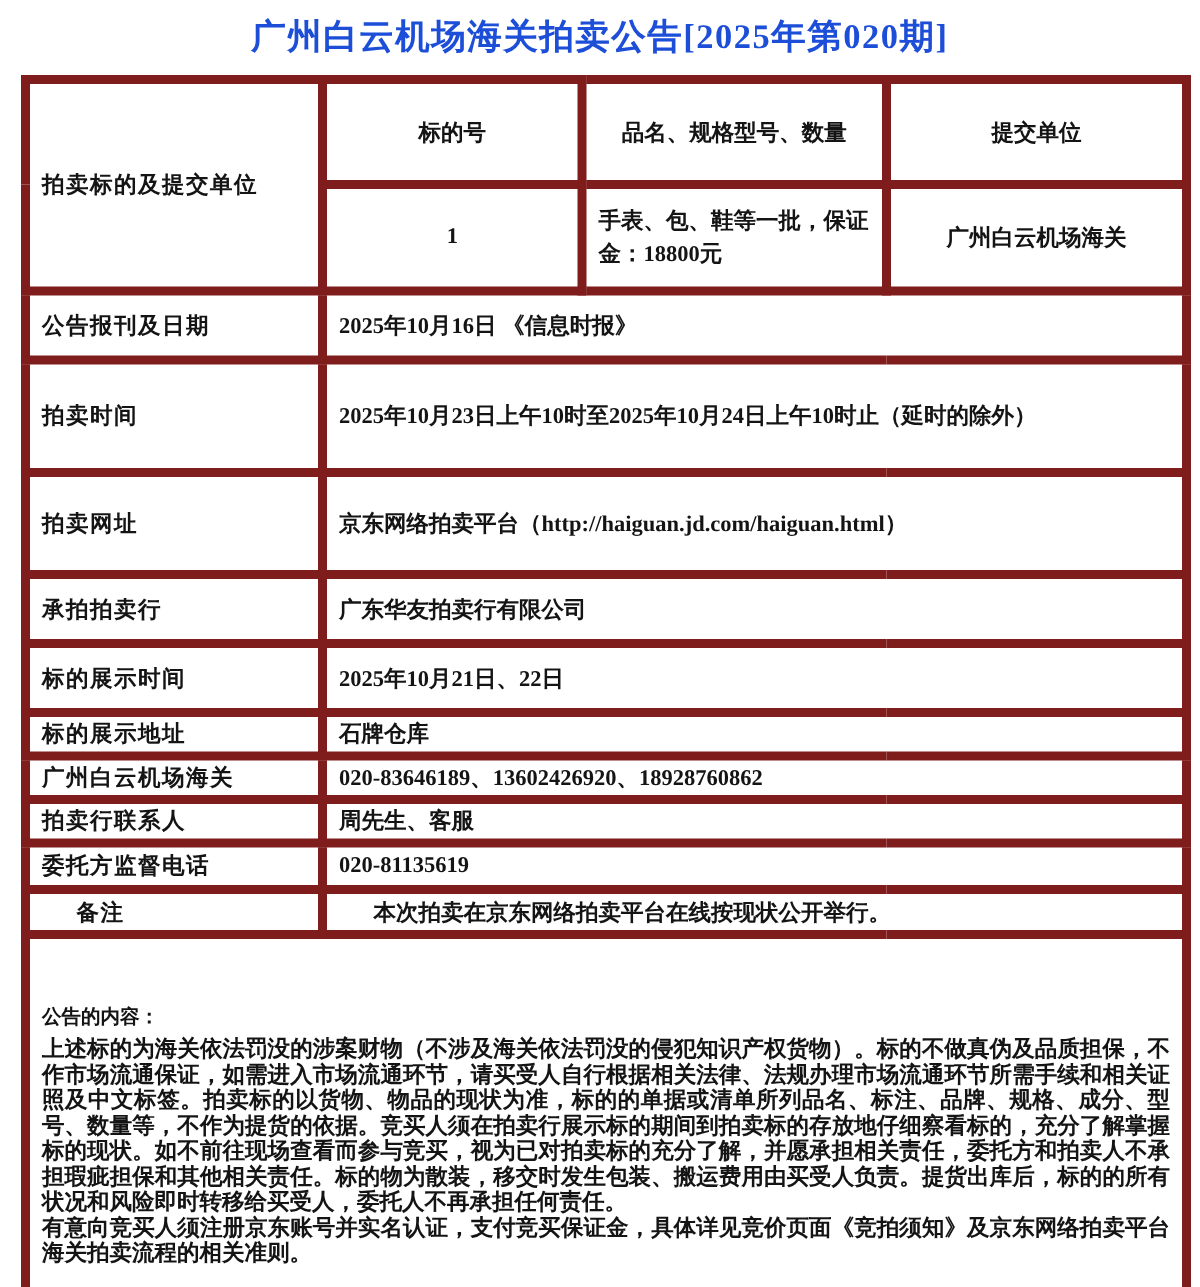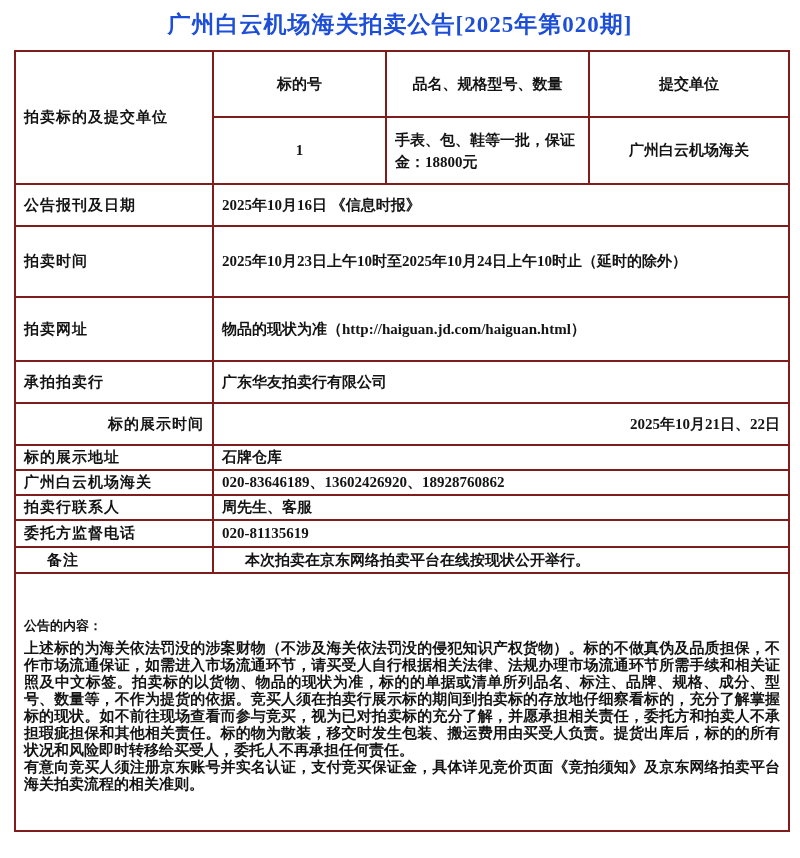--- a/index.html
+++ b/index.html
@@ -18,21 +18,21 @@
     color:#1d4ed8;
   }
   table.doc{
     border-collapse:collapse;
     table-layout:fixed;
     margin-left:14px;
     width:774px;
     background:#ffffff;
   }
   table.doc td{
-    border:2px solid #7f1d1d;
+    border:6px solid #7f1d1d;
     font-size:15px;
     font-weight:bold;
     padding:2px 8px;
     vertical-align:middle;
     overflow:hidden;
     color:#141414;
   }
   td.lbl{
     font-size:14px;
     letter-spacing:1px;
@@ -40,21 +40,21 @@
   }
   td.ctr{text-align:center;}
   td.num{font-size:16px;}
   
   tr.h-hdr  td{height:60px;}
   tr.h-lot  td{height:61px;}
   tr.h-date td{height:36px;}
   tr.h-time td{height:65px;}
   tr.h-site td{height:58px;}
   tr.h-house td{height:36px;margin-top:12px;}
-  tr.h-showtime td{height:36px;text-align:right;}
+  tr.h-showtime td{height:36px;}
   tr.h-showaddr td{height:19px;}
   tr.h-phone td{height:18px;}
   tr.h-contact td{height:19px;}
   tr.h-supervise td{height:21px;margin-left:20px;}
   tr.h-note td{height:20px;padding-left:31px;}
   td.notice-cell{
     vertical-align:top;
     padding:28px 12px 10px 10px;
     height:252px;
   }
@@ -96,21 +96,21 @@
     <tr class="h-date">
       <td class="lbl">公告报刊及日期</td>
       <td colspan="3">2025年10月16日 《信息时报》</td>
     </tr>
     <tr class="h-time">
       <td class="lbl">拍卖时间</td>
       <td colspan="3">2025年10月23日上午10时至2025年10月24日上午10时止（延时的除外）</td>
     </tr>
     <tr class="h-site">
       <td class="lbl">拍卖网址</td>
-      <td colspan="3">物品的现状为准（http://haiguan.jd.com/haiguan.html）</td>
+      <td colspan="3">京东网络拍卖平台（http://haiguan.jd.com/haiguan.html）</td>
     </tr>
     <tr class="h-house">
       <td class="lbl">承拍拍卖行</td>
       <td colspan="3">广东华友拍卖行有限公司</td>
     </tr>
     <tr class="h-showtime">
       <td class="lbl">标的展示时间</td>
       <td colspan="3">2025年10月21日、22日</td>
     </tr>
     <tr class="h-showaddr">

